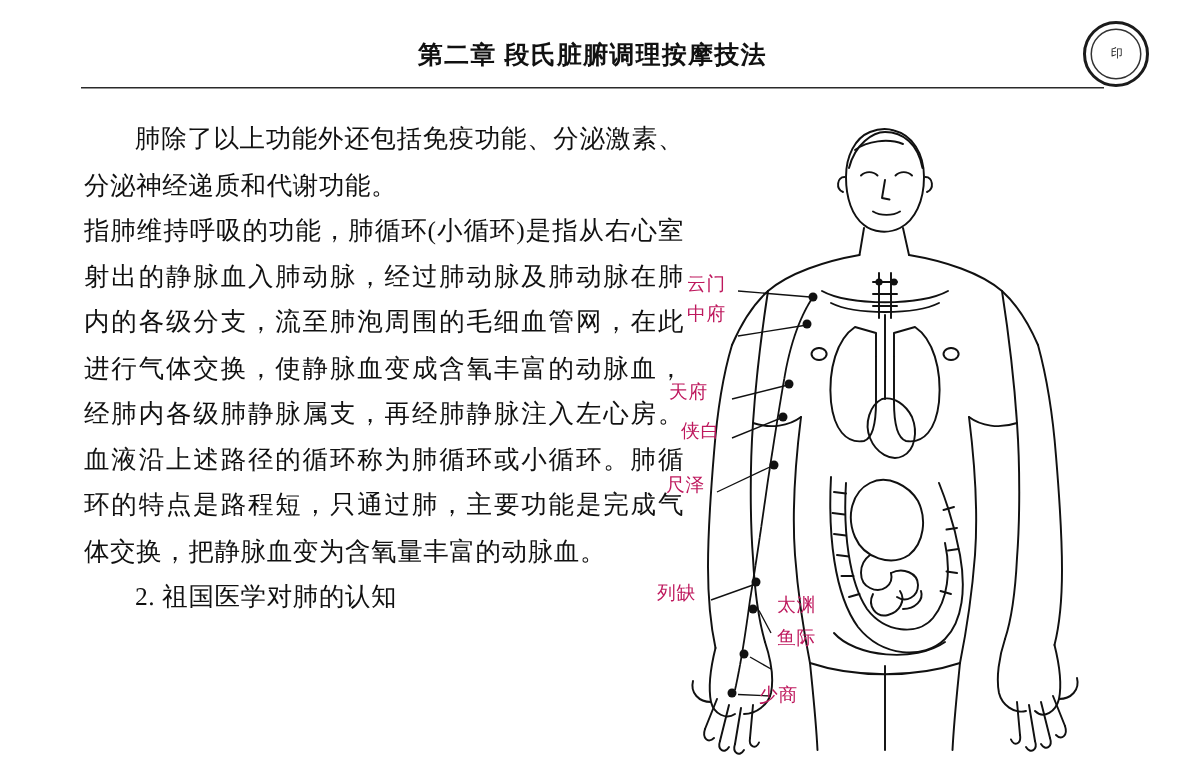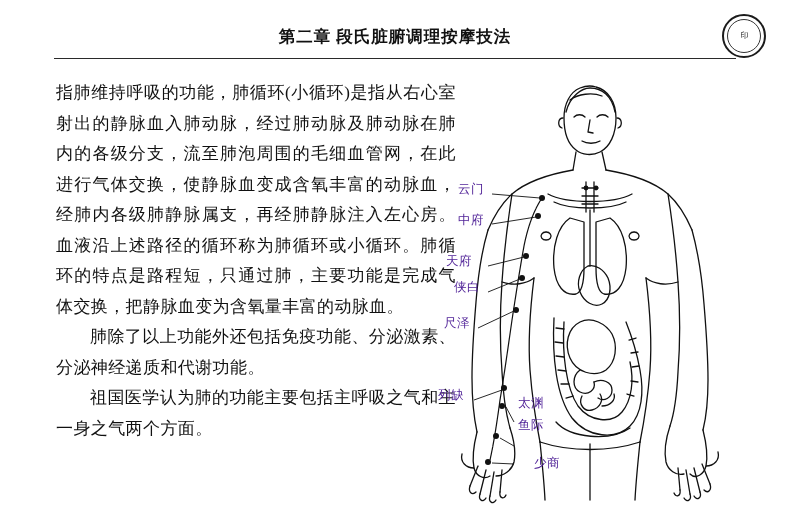--- a/index.html
+++ b/index.html
@@ -106,42 +106,42 @@
     width: 340px;
     height: 440px;
   }
   .figure svg {
     display: block;
   }
   .fig-label {
     position: absolute;
     font-family: Liberation Mono, monospace;
     font-size: 12.5px;
-    color: #4c1d95;
+    color: #be185d;
     white-space: nowrap;
     letter-spacing: 0.5px;
   }
 </style>
 </head>
 <body>
 
 <div id="page">
 
   <div class="header">
     <div class="header-title">第二章  段氏脏腑调理按摩技法</div>
     <div class="header-rule"></div>
     <div class="header-seal">
       <div class="seal-inner">印</div>
     </div>
   </div>
 
   <div class="text-col">
+    <p class="para indent">肺除了以上功能外还包括免疫功能、分泌激素、分泌神经递质和代谢功能。</p>
     <p class="para">指肺维持呼吸的功能，肺循环(小循环)是指从右心室射出的静脉血入肺动脉，经过肺动脉及肺动脉在肺内的各级分支，流至肺泡周围的毛细血管网，在此进行气体交换，使静脉血变成含氧丰富的动脉血，经肺内各级肺静脉属支，再经肺静脉注入左心房。血液沿上述路径的循环称为肺循环或小循环。肺循环的特点是路程短，只通过肺，主要功能是完成气体交换，把静脉血变为含氧量丰富的动脉血。</p>
-    <p class="para indent">肺除了以上功能外还包括免疫功能、分泌激素、分泌神经递质和代谢功能。</p>
-    <p class="para indent">祖国医学认为肺的功能主要包括主呼吸之气和主一身之气两个方面。</p>
+    <p class="para indent">2. 祖国医学对肺的认知</p>
   </div>
 
   <div class="figure">
     <svg width="340" height="440" viewBox="0 0 340 440">
       <g fill="none" stroke="#111" stroke-width="1.3" stroke-linecap="round" stroke-linejoin="round">
 
         <path d="M150 18 C140 22 134 34 134 48 C134 62 138 74 146 80 C152 85 162 86 170 82 C180 77 186 64 186 48 C186 32 178 20 166 17 C160 15 155 16 150 18 Z"></path>
 
         <path d="M136 42 C140 26 152 18 160 18 C172 18 182 26 185 42"></path>
         <path d="M140 30 C148 24 162 22 172 26"></path>
@@ -271,23 +271,23 @@
         <path d="M58 222 L90 209"></path>
         <path d="M48 258 L84 241"></path>
         <path d="M44 330 L72 320"></path>
         <path d="M84 352 L76 337"></path>
         <path d="M84 376 L70 368"></path>
         <path d="M84 394 L62 393"></path>
       </g>
     </svg>
 
     <div class="fig-label" style="left:28px; top:111px;">云门</div>
-    <div class="fig-label" style="left:28px; top:142px;">中府</div>
+    <div class="fig-label" style="left:28px; top:131px;">中府</div>
     <div class="fig-label" style="left:16px; top:183px;">天府</div>
     <div class="fig-label" style="left:24px; top:209px;text-align:center;">侠白</div>
     <div class="fig-label" style="left:14px; top:245px;text-align:right;">尺泽</div>
     <div class="fig-label" style="left:8px; top:317px;">列缺</div>
     <div class="fig-label" style="left:88px; top:325px;">太渊</div>
     <div class="fig-label" style="left:88px; top:347px;">鱼际</div>
-    <div class="fig-label" style="left:104px; top:385px;">少商</div>
+    <div class="fig-label" style="left:76px; top:385px;">少商</div>
   </div>
 
 </div>
 
 </body></html>

